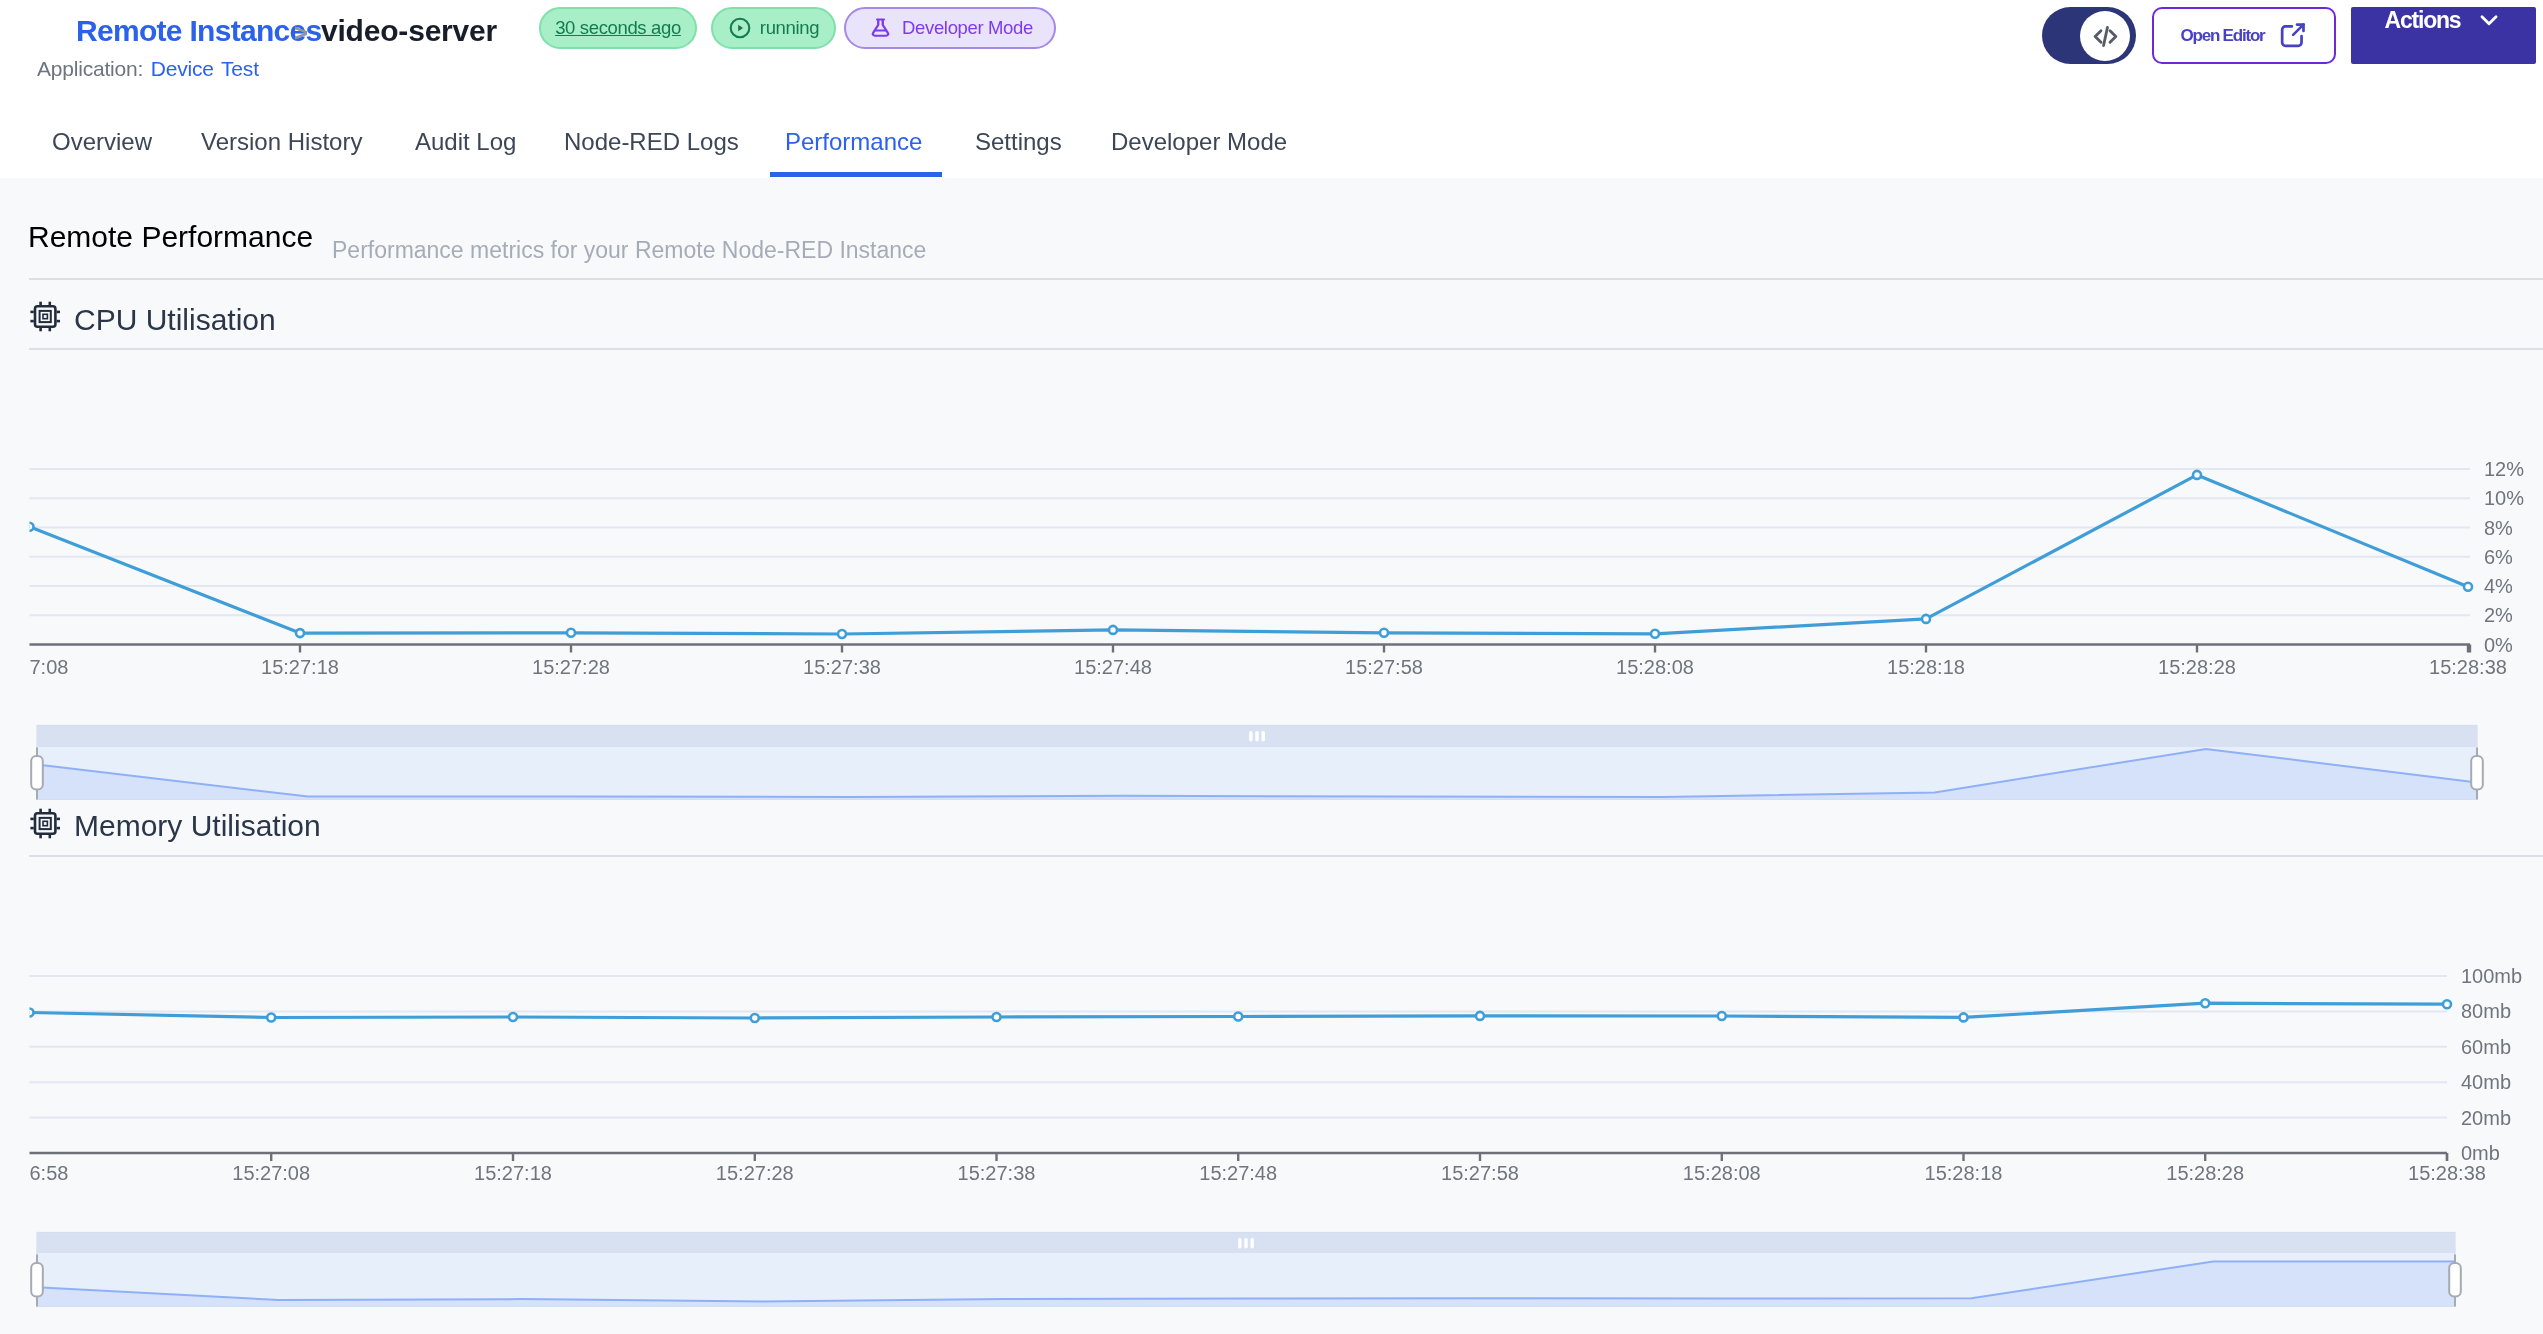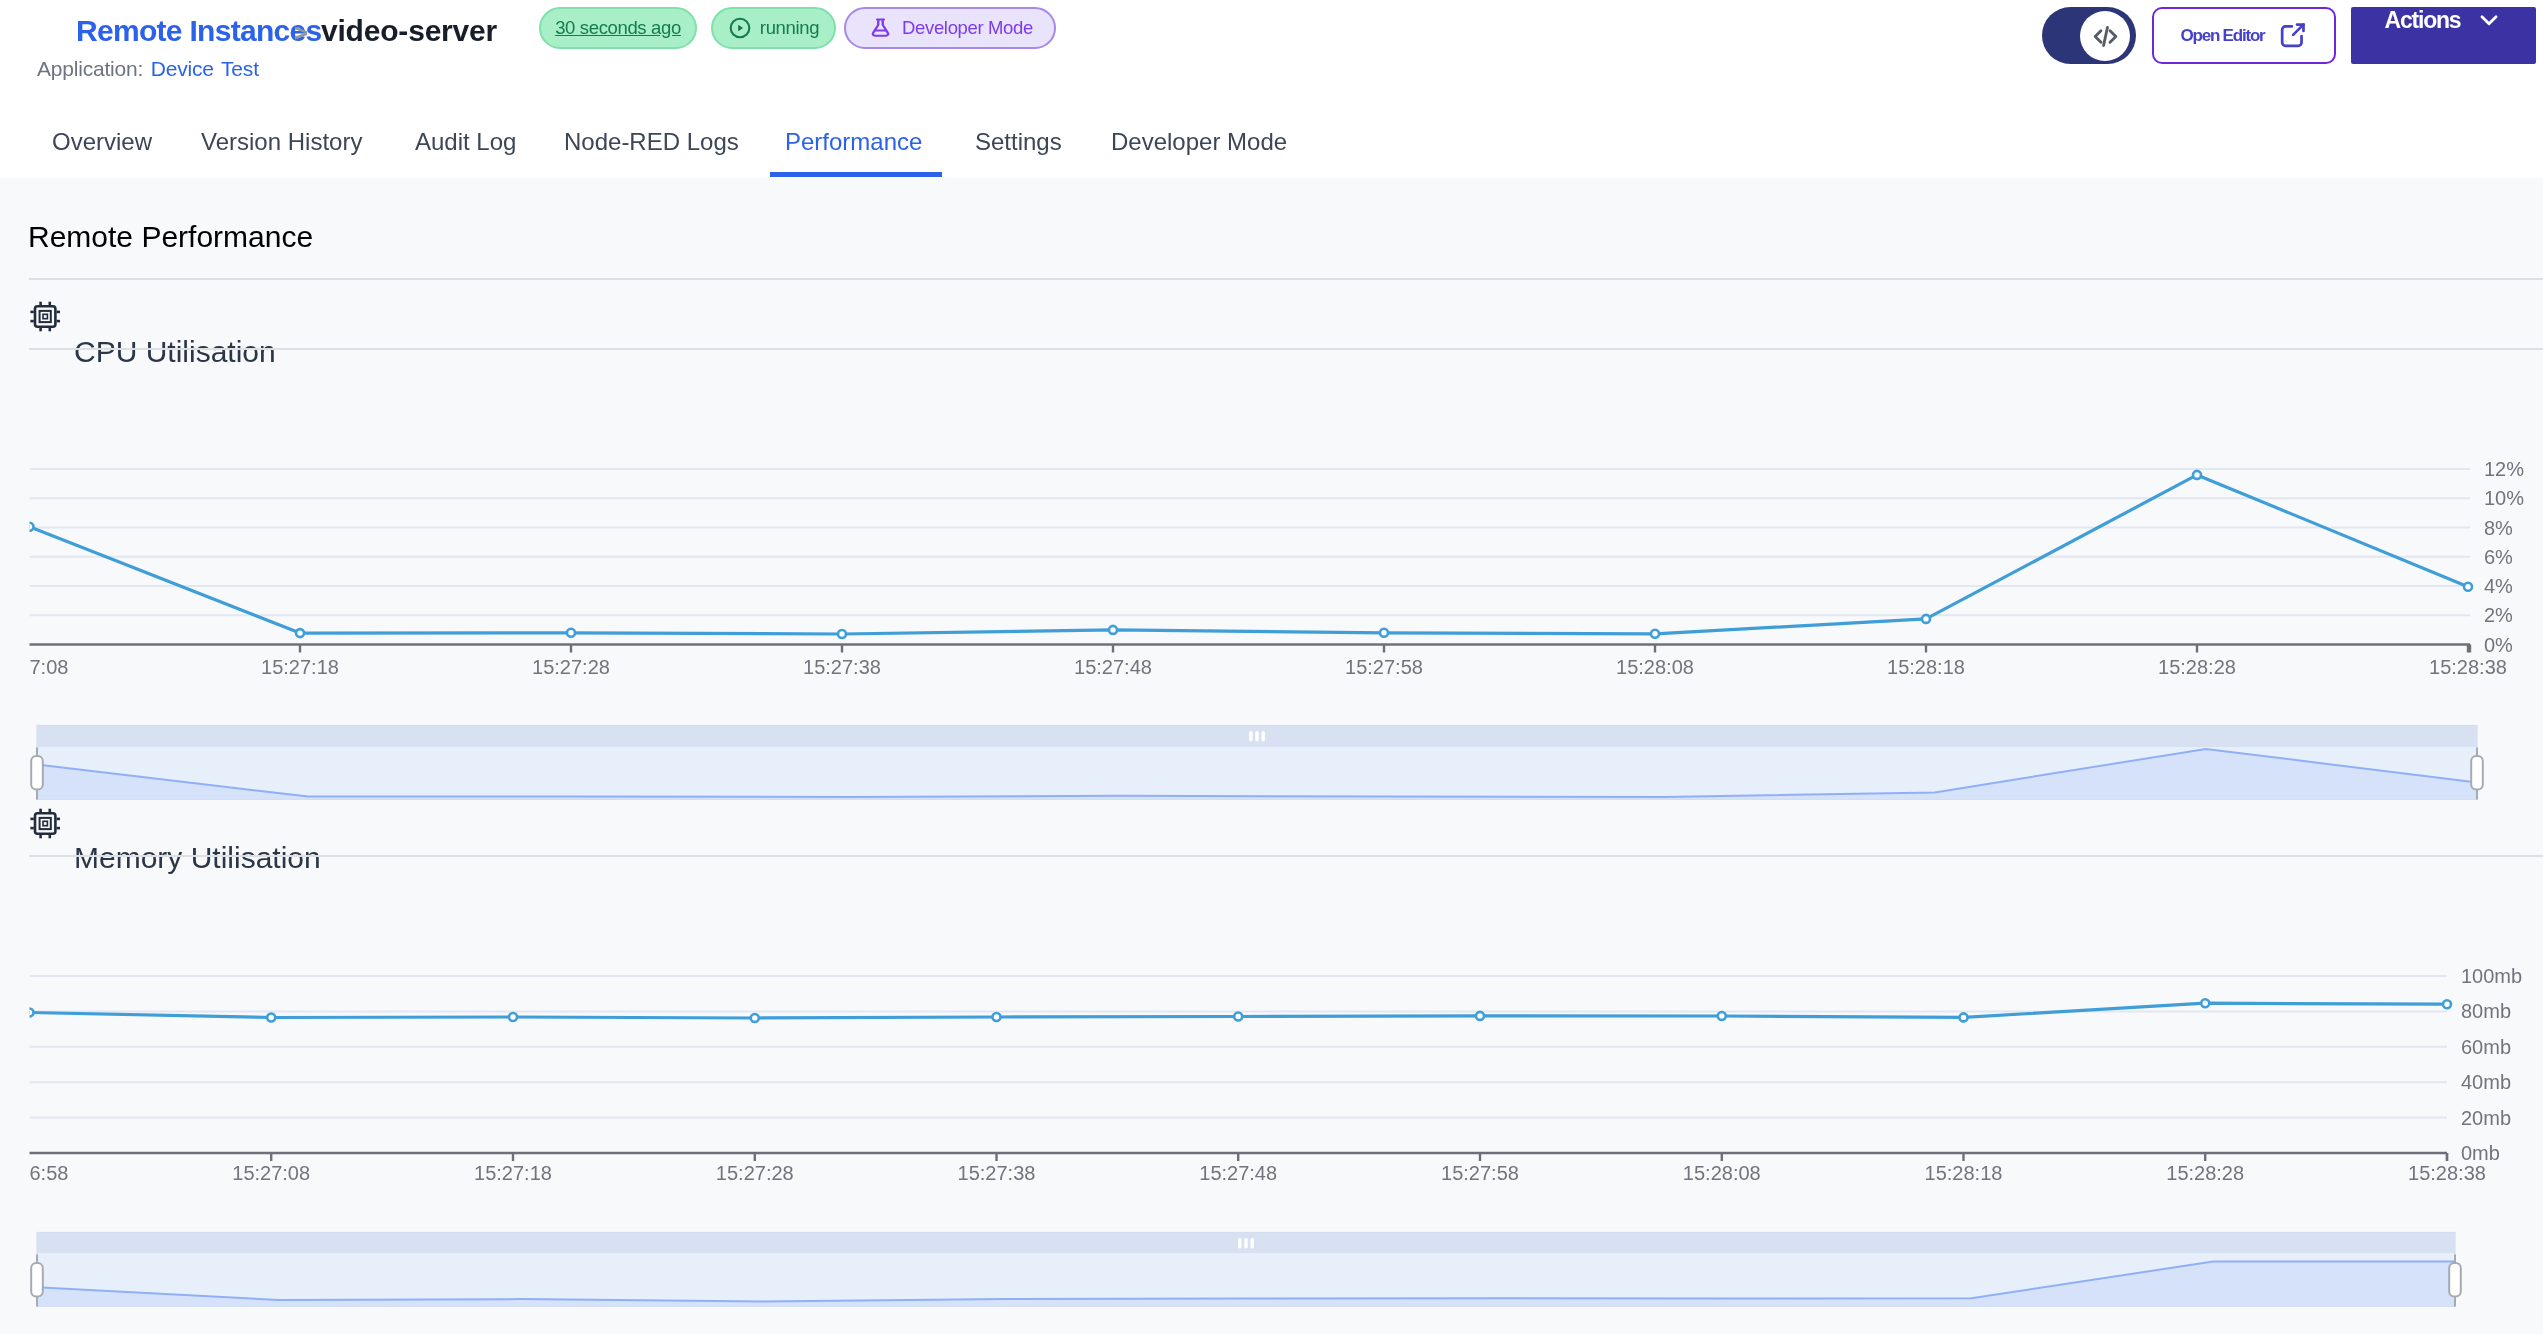--- a/index.html
+++ b/index.html
@@ -27,21 +27,21 @@
   #openeditor { left:2152px; top:7px; width:184px; height:57px; border-radius:10px; border:2px solid #6d28d9; background:#fff; color:#4741c8; font-size:17px; font-weight:700; letter-spacing:-1.2px; display:flex; align-items:center; justify-content:center; gap:12px; }
   #actions { left:2351px; top:7px; width:185px; height:57px; border-radius:2px; background:#3b33a3; color:#fff; font-size:23px; font-weight:700; letter-spacing:-1.2px; display:flex; align-items:flex-start; justify-content:center; gap:16px; }
 
   .tab { top:128px; font-size:24px; color:#3c4656; }
   #tabPerf { color:#2b62e9; }
   #tabline { left:770px; top:172px; width:172px; height:5px; background:#2b62e9; }
 
   
   #rptitle { left:28px; top:220px; font-size:30px; color:#000000; }
   #rpsub { left:332px; top:237px; font-size:23px; color:#a6acb7; }
-  .secheading { font-size:30px; color:#2b3648;margin-top:32px; }
+  .secheading { font-size:30px; color:#2b3648; }
   #cpuhead { left:74px; top:303px; }
   #memhead { left:74px; top:809px; }
   #chartlayer { left:0; top:0; width:2543px; height:1334px; }
 </style>
 </head>
 <body>
 <div id="page">
   <div class="abs" id="greybg"></div>
 
   <div class="abs" id="crumb1">Remote Instances</div>
@@ -82,20 +82,21 @@
   <div class="abs tab" style="left:52px;">Overview</div>
   <div class="abs tab" style="left:201px;">Version History</div>
   <div class="abs tab" style="left:415px;">Audit Log</div>
   <div class="abs tab" style="left:564px;">Node-RED Logs</div>
   <div class="abs tab" id="tabPerf" style="left:785px;">Performance</div>
   <div class="abs tab" style="left:975px;">Settings</div>
   <div class="abs tab" style="left:1111px;">Developer Mode</div>
   <div class="abs" id="tabline"></div>
 
   <div class="abs" id="rptitle">Remote Performance</div>
+  <div class="abs" id="rpsub">Performance metrics for your Remote Node-RED Instance</div>
   <div class="abs hr" style="top:278px;"></div>
   <div class="abs secheading" id="cpuhead">CPU Utilisation</div>
   <div class="abs hr" style="top:348px;"></div>
   <div class="abs secheading" id="memhead">Memory Utilisation</div>
   <div class="abs hr" style="top:855px;"></div>
 
   <svg class="abs" id="chartlayer" viewBox="0 0 2543 1334">
 <clipPath id="clipA">
         <rect x="29.5" y="0" width="2543" height="1334"></rect>
       </clipPath>

